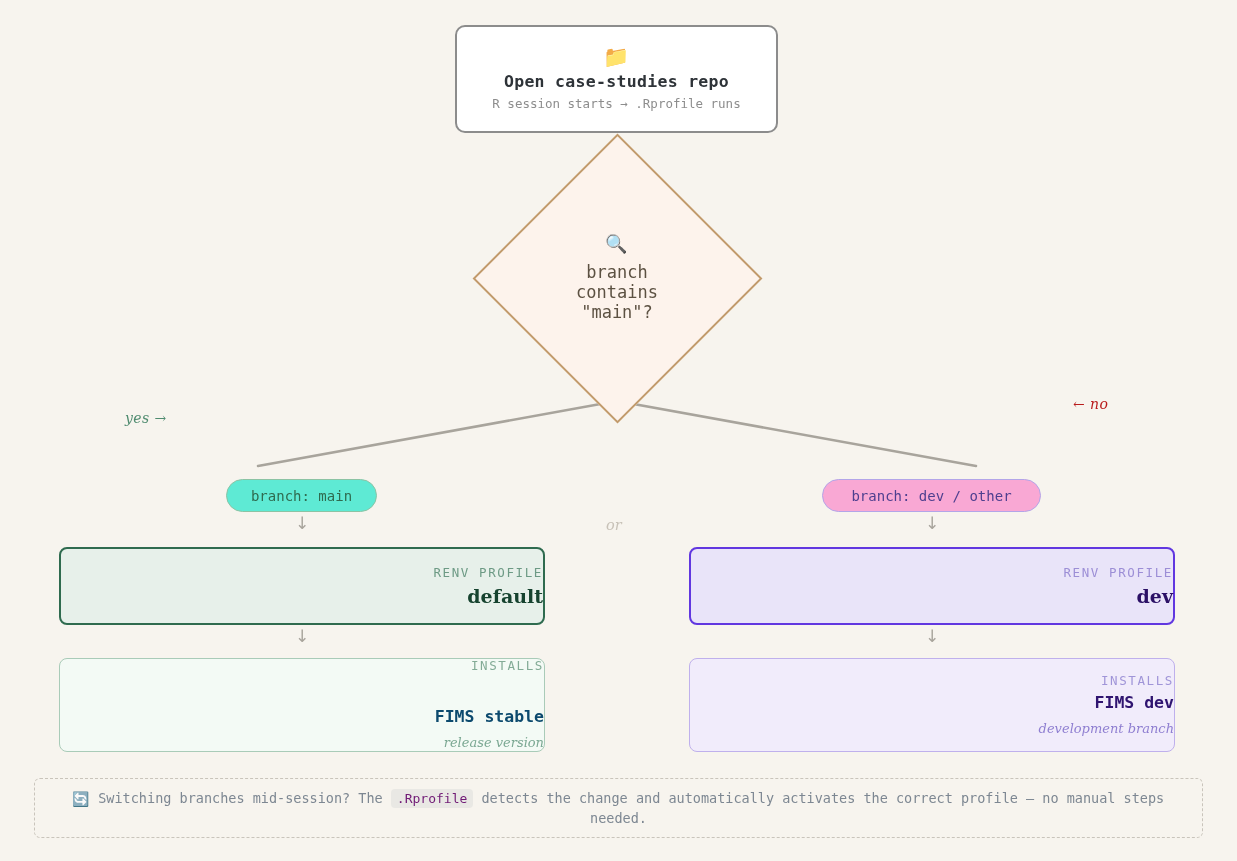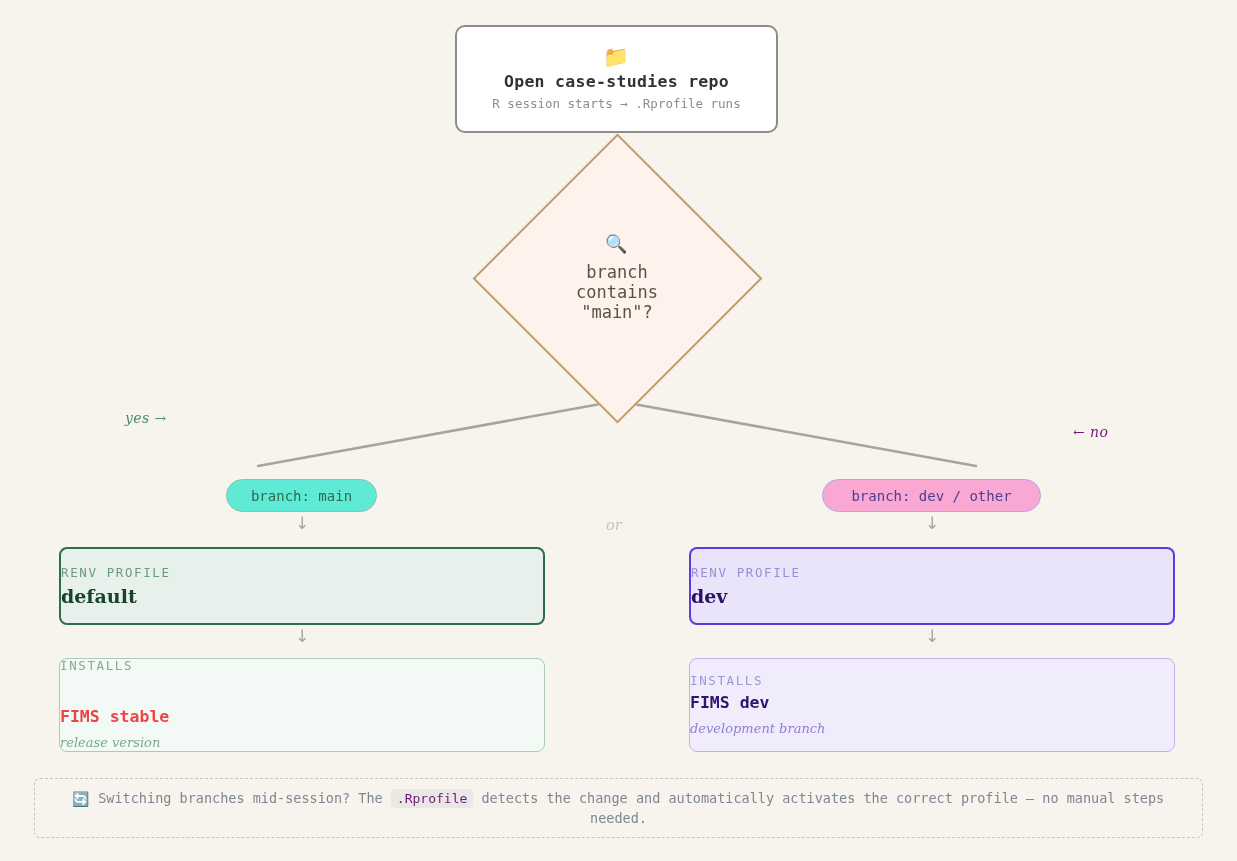--- a/index.html
+++ b/index.html
@@ -118,22 +118,22 @@
     font-size: 14px;
     letter-spacing: 0.4px;
   }
   .edge-label.yes {
     left: 125px;
     top: 410px;
     color: #4f8b6f;
   }
   .edge-label.no {
     left: 1073px;
-    top: 424px;
-    color: #701a75;
+    top: 396px;
+    color: #b91c1c;
   }
   .or-label {
     position: absolute;
     left: 606px;
     top: 517px;
     font-family: "DejaVu Serif", "Liberation Serif", serif;
     font-style: italic;
     font-size: 14.5px;
     color: #c8c2b8;
   }
@@ -180,21 +180,21 @@
     z-index: 1;
   }
 
   
   .node-box {
     position: absolute;
     box-sizing: border-box;
     border-radius: 8px;
     display: flex;
     flex-direction: column;
-    align-items: flex-start;
+    align-items: flex-end;
     justify-content: center;
     z-index: 3;
   }
   .node-kicker {
     font-family: "DejaVu Sans Mono", "Liberation Mono", monospace;
     font-size: 12.5px;
     letter-spacing: 1.6px;
     line-height: 18px;
   }
   .node-main-serif {
@@ -231,21 +231,21 @@
     background: #e9e4f9;  border: 2.5px solid #6137e0;
   }
   .profile-right .node-kicker { color: #9c8ed6; }
   .profile-right .node-main-serif { color: #2b1066; }
 
   .install-left {
     left: 59px;  top: 658px;  width: 486px; height: 94px;
     background: #f3faf5;  border: 1.5px solid #a9cbb8;
   }
   .install-left .node-kicker { color: #83ab96; }
-  .install-left .node-main-mono { color: #ef4444; margin-top: 30px; }
+  .install-left .node-main-mono { color: #0c4a6e; margin-top: 30px; }
   .install-left .node-note { color: #7ba893; }
 
   .install-right {
     left: 689px; top: 658px;  width: 486px; height: 94px;
     background: #f1ecfb;  border: 1.5px solid #bfb0ec;
   }
   .install-right .node-kicker { color: #a095d8; }
   .install-right .node-main-mono { color: #2f1470; }
   .install-right .node-note { color: #8f7fd1; }
 

